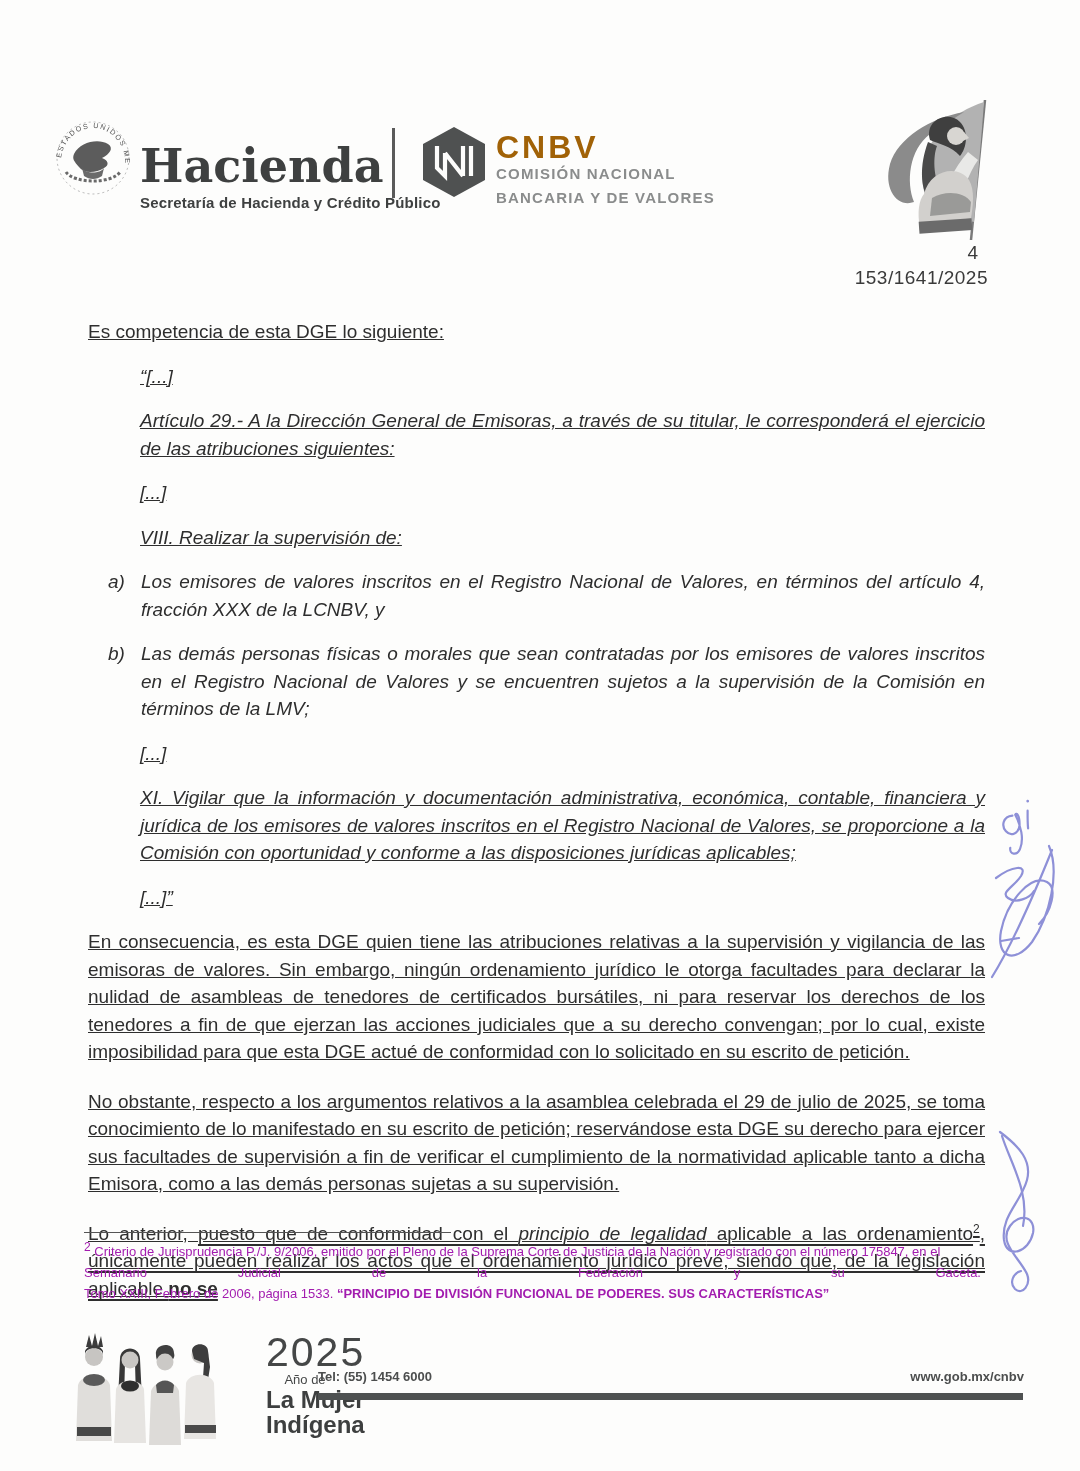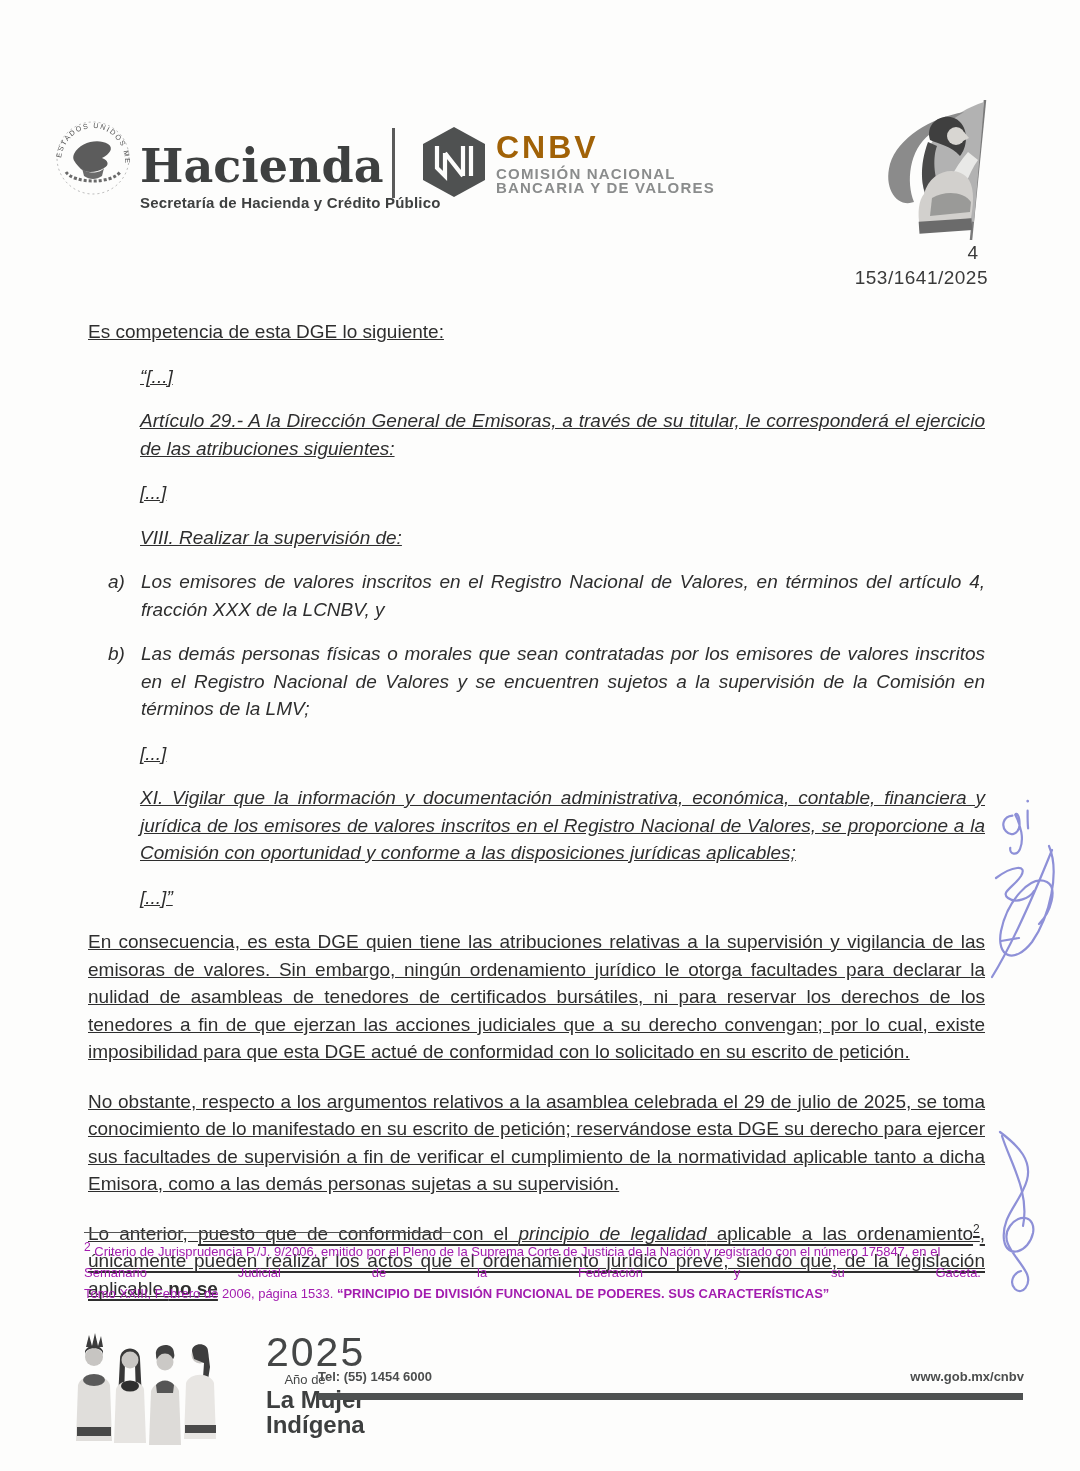--- a/index.html
+++ b/index.html
@@ -92,21 +92,21 @@
     <div class="cnbv">
       <span>
         <svg width="64" height="72" viewBox="0 0 64 72">
           <polygon points="32,1 63,18 63,54 32,71 1,54 1,18" fill="#4f5151"></polygon>
           <path d="M15,20 L15,42 L23,50 L23,27 M23,27 L41,50 M41,50 L41,20 M49,20 L49,50" fill="none" stroke="#fdfdfc" stroke-width="4.2"></path>
         </svg>
       </span>
       <span class="cnbv-txt">
         <div class="cnbv-acr">CNBV</div>
         <div class="cnbv-nm">COMISIÓN NACIONAL</div>
-        <div class="cnbv-nm" style="margin-top:1px">BANCARIA Y DE VALORES</div>
+        <div class="cnbv-nm" style="margin-top:11px">BANCARIA Y DE VALORES</div>
       </span>
     </div>
 
     <div class="flag-emblem">
       <svg width="134" height="148" viewBox="0 0 134 148">
         <line x1="113" y1="6" x2="99" y2="146" stroke="#7a7a7a" stroke-width="2.5"></line>
         <path d="M112,8 C80,18 56,42 51,74 C48,96 56,112 66,120 L102,128 L110,34 Z" fill="#b2b2b2"></path>
         <path d="M92,18 C58,24 26,44 18,70 C11,96 26,114 42,108 C34,88 37,56 58,40 Z" fill="#8b8b8b"></path>
         <path d="M96,58 C82,74 72,94 70,114 L86,119 C89,101 96,80 106,66 Z" fill="#e9e9e7"></path>
         <path d="M58,46 C52,26 76,16 88,28 C97,37 95,54 88,62 C79,52 67,50 58,46 Z" fill="#3f3f3f"></path>

